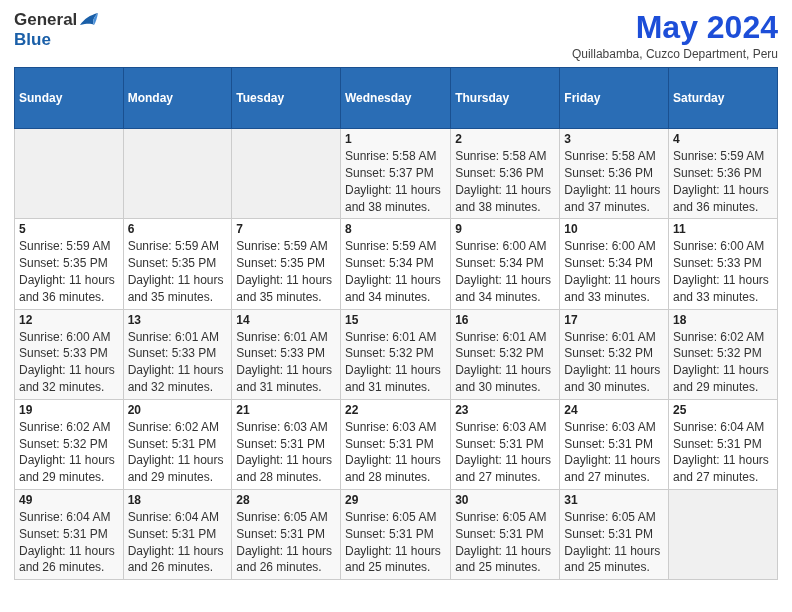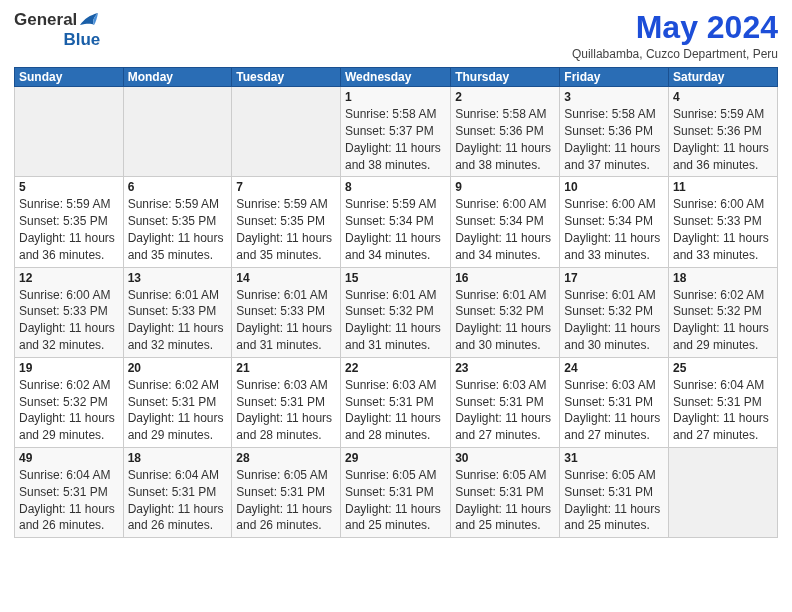--- a/index.html
+++ b/index.html
@@ -18,21 +18,21 @@
     }
     .header-area {
       display: flex;
       justify-content: space-between;
       align-items: flex-start;
       margin-bottom: 6px;
     }
     .logo {
       display: flex;
       flex-direction: column;
-      align-items: flex-end;
+      align-items: flex-start;
     }
     .title-area {
       text-align: right;
     }
     .main-title {
       font-size: 32px;
       font-weight: bold;
       color: #1d4ed8;
       line-height: 1.1;
     }
@@ -42,21 +42,21 @@
       margin-top: 2px;
     }
     .calendar {
       width: 100%;
       border-collapse: collapse;
       font-size: 10.5px;
     }
     .calendar thead tr th {
       background: #2a6db5;
       color: #fff;
-      padding: 2px 4px;
+      padding: 23px 4px;
       text-align: left;
       font-size: 12px;
       font-weight: bold;
       border: 1px solid #1a5090;
     }
     .calendar tbody tr td {
       border: 1px solid #ccc;
       vertical-align: top;
       padding: 3px 4px;
       width: 113px;

